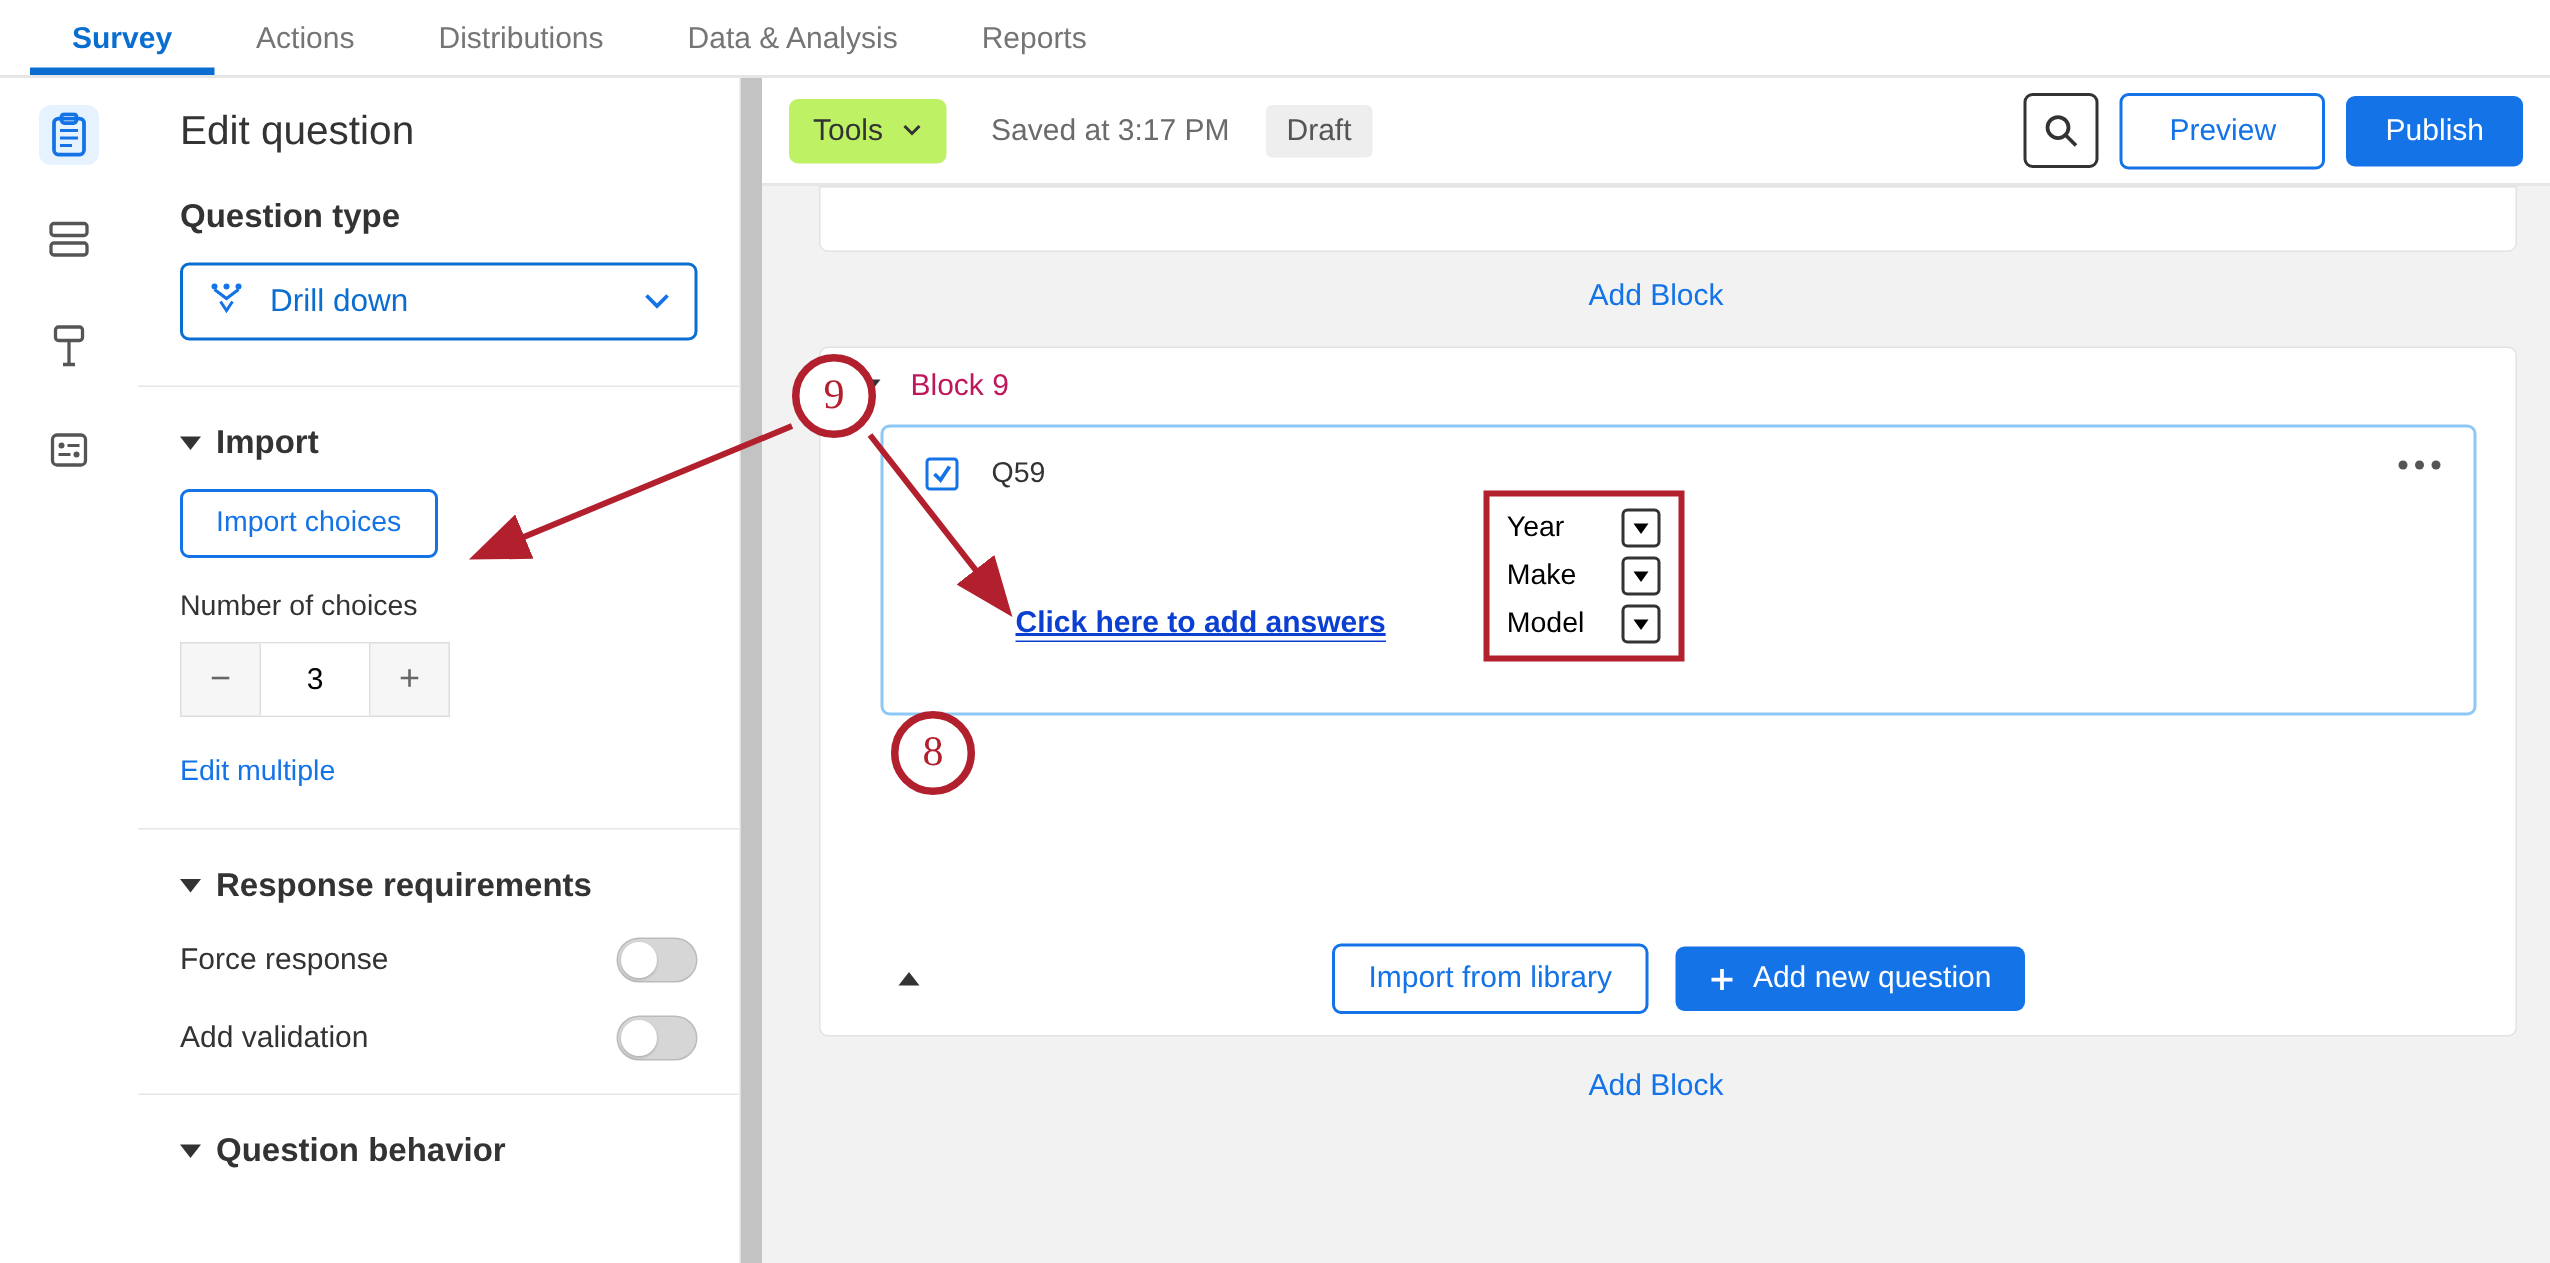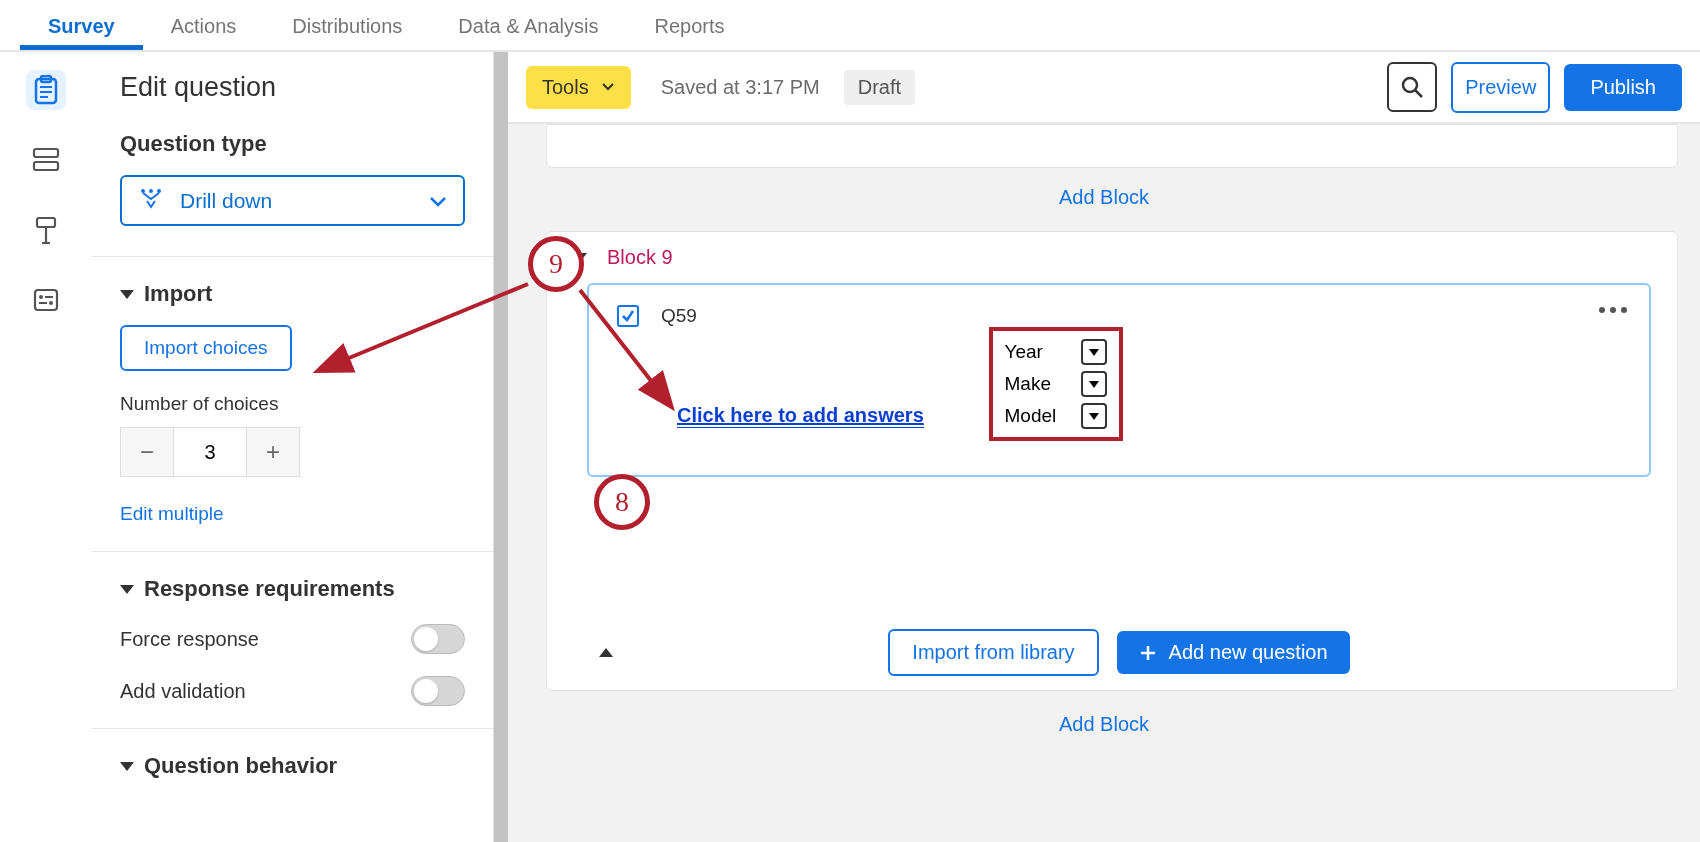--- a/index.html
+++ b/index.html
@@ -79,26 +79,26 @@
 
   
   .scroll-gutter { width:14px; background:#c3c3c3; }
 
   
   .canvaswrap { flex:1; display:flex; flex-direction:column; }
   .toolbar {
     display:flex; align-items:center; height:72px; padding: 0 18px;
     border-bottom:2px solid #e6e6e6; background:#fff;
   }
-  .toolbar .tools-dd { background:#fde047; border-radius:6px; padding:10px 16px; font-size:20px; color:#333; display:flex; align-items:center; gap:12px; cursor:pointer; }
+  .toolbar .tools-dd { background:#bef264; border-radius:6px; padding:10px 16px; font-size:20px; color:#333; display:flex; align-items:center; gap:12px; cursor:pointer; }
   .toolbar .saved { margin-left:30px; color:#6b6b6b; font-size:20px; }
   .toolbar .draft { margin-left:24px; background:#eeeeee; color:#555; padding:6px 14px; border-radius:4px; font-size:20px; }
   .toolbar .spacer { flex:1; }
   .iconbtn { width:50px; height:50px; border:2px solid #333; border-radius:6px; display:flex; align-items:center; justify-content:center; cursor:pointer; }
-  .btn-preview { border:2px solid #1473e6; color:#1473e6; border-radius:6px; padding:12px 12px; font-size:20px; cursor:pointer; }
+  .btn-preview { border:2px solid #1473e6; color:#1473e6; border-radius:6px; padding:12px 31px; font-size:20px; cursor:pointer; }
   .btn-publish { background:#1473e6; color:#fff; border-radius:6px; padding:12px 26px; font-size:20px; cursor:pointer; border:none; }
   .toolbar .right { display:flex; align-items:center; gap:14px; }
 
   .canvas { flex:1; position:relative; background:#f2f2f2; overflow:auto; }
 
   .white-slab {
     margin: 0 22px 0 38px;
     background:#fff; border:1px solid #e2e2e2; border-radius:0 0 6px 6px;
     height:44px;
   }

